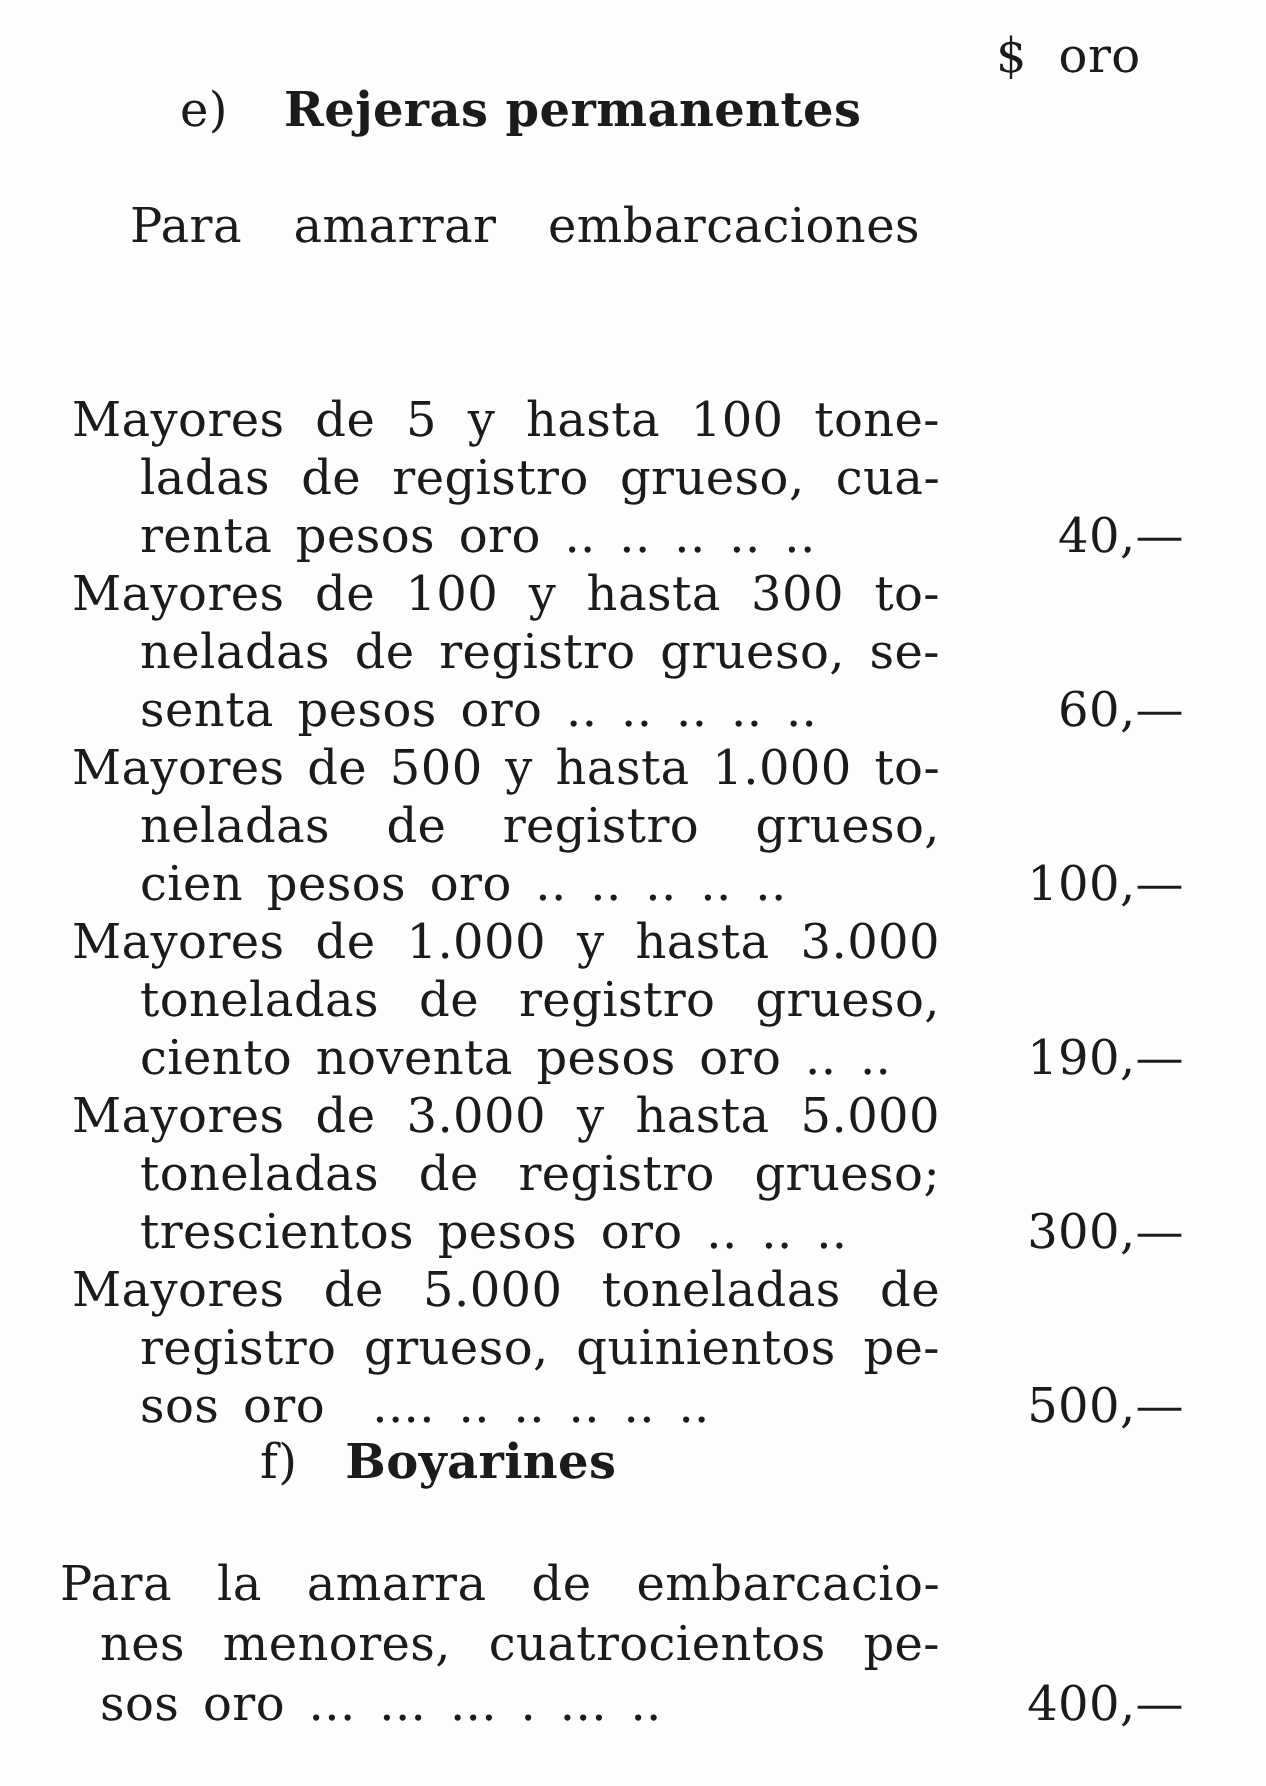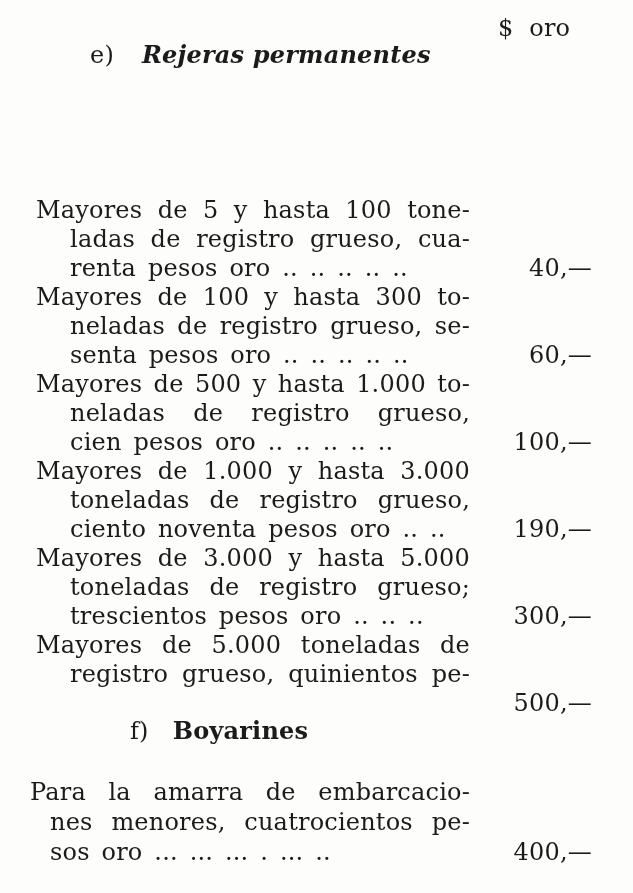--- a/index.html
+++ b/index.html
@@ -14,21 +14,21 @@
     font-size: 24px;
     letter-spacing: 0.2px;
     overflow: hidden;
   }
   .abs { position: absolute; }
   .currency { top: 13px; left: 498px; line-height: 30px; white-space: pre; word-spacing: 8px; }
   .heading { line-height: 30px; white-space: nowrap; }
   .heading-e { top: 40px; left: 90px; }
   .heading-f { top: 716px; left: 130px; }
   .heading .letter { font-weight: 400; }
-  .heading-e .title { font-weight: 700; margin-left: 28px; font-style: italic; }
+  .heading-e .title { font-weight: 700; margin-left: 28px; }
   .heading-f .title { font-weight: 700; margin-left: 24px; }
   .intro { top: 98px; left: 8px; width: 452px; line-height: 31px; }
   .intro .i1 { text-indent: 57px; text-align: justify; text-align-last: justify; }
   .entries { top: 196px; left: 36px; width: 556px; line-height: 29px; }
   .entries .l1 { width: 434px; text-align: justify; text-align-last: justify; }
   .entries .l2 { width: 400px; margin-left: 34px; text-align: justify; text-align-last: justify; }
   .amount-row { display: flex; align-items: baseline; }
   .entries .amount-row .leader { margin-left: 34px; word-spacing: 4px; white-space: pre; }
   .amount-row .amount { margin-left: auto; white-space: pre; }
   .boyarines { top: 777px; left: 30px; width: 562px; line-height: 30px; }
@@ -41,20 +41,21 @@
 
 <div class="page">
 
   <div class="abs currency">$ oro</div>
 
   <div class="abs heading heading-e">
     <span class="letter">e)</span><span class="title">Rejeras permanentes</span>
   </div>
 
   <div class="abs intro">
+    <div class="i1">Para amarrar embarcaciones</div>
   </div>
 
   <div class="abs entries">
 
     <div class="entry">
       <div class="l1">Mayores de 5 y hasta 100 tone-</div>
       <div class="l2">ladas de registro grueso, cua-</div>
       <div class="amount-row">
         <span class="leader">renta pesos oro .. .. .. .. ..</span>
         <span class="amount">40,—</span>
@@ -94,20 +95,21 @@
       <div class="amount-row">
         <span class="leader">trescientos pesos oro .. .. ..</span>
         <span class="amount">300,—</span>
       </div>
     </div>
 
     <div class="entry">
       <div class="l1">Mayores de 5.000 toneladas de</div>
       <div class="l2">registro grueso, quinientos pe-</div>
       <div class="amount-row">
+        <span class="leader">sos oro  .... .. .. .. .. ..</span>
         <span class="amount">500,—</span>
       </div>
     </div>
 
   </div>
 
   <div class="abs heading heading-f">
     <span class="letter">f)</span><span class="title">Boyarines</span>
   </div>
 

